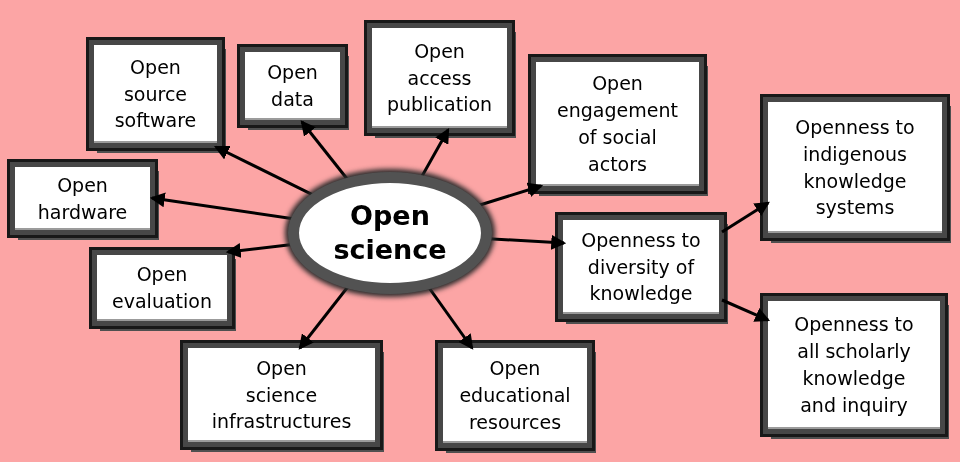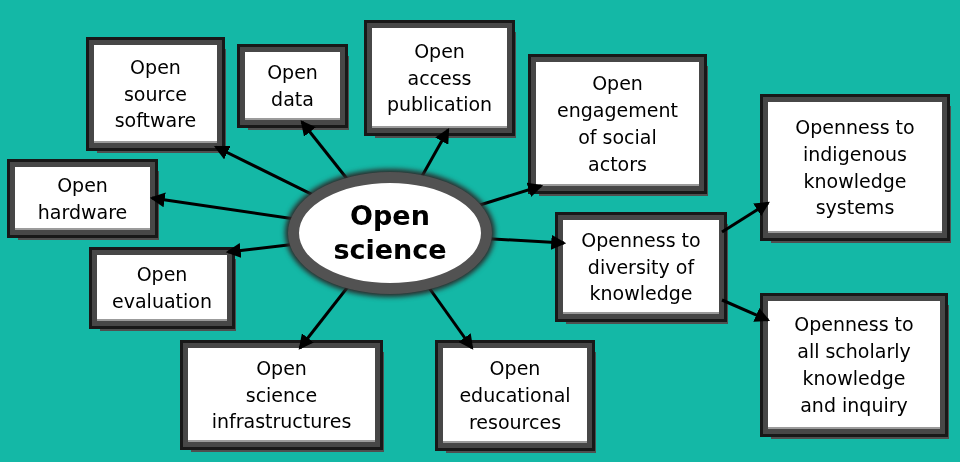--- a/index.html
+++ b/index.html
@@ -1,20 +1,20 @@
 <!DOCTYPE html>
 <html><head>
 <meta charset="utf-8">
 <style>
   html, body { margin: 0; padding: 0; background: #000; }
   #stage {
     position: relative;
     width: 960px;
     height: 462px;
-    background: #14b8a6;
+    background: #fca5a5;
     overflow: hidden;
     font-family: "DejaVu Sans", "Liberation Sans", sans-serif;
   }
   .node {
     position: absolute;
     box-sizing: border-box;
     background: #ffffff;
     border: 5px solid #474747;
     box-shadow: 0 0 0 3px #181818, 6px 7px 0 -2px #4f4f4f, inset 0 -2px 0 #9b9b9b;
     color: #000000;

